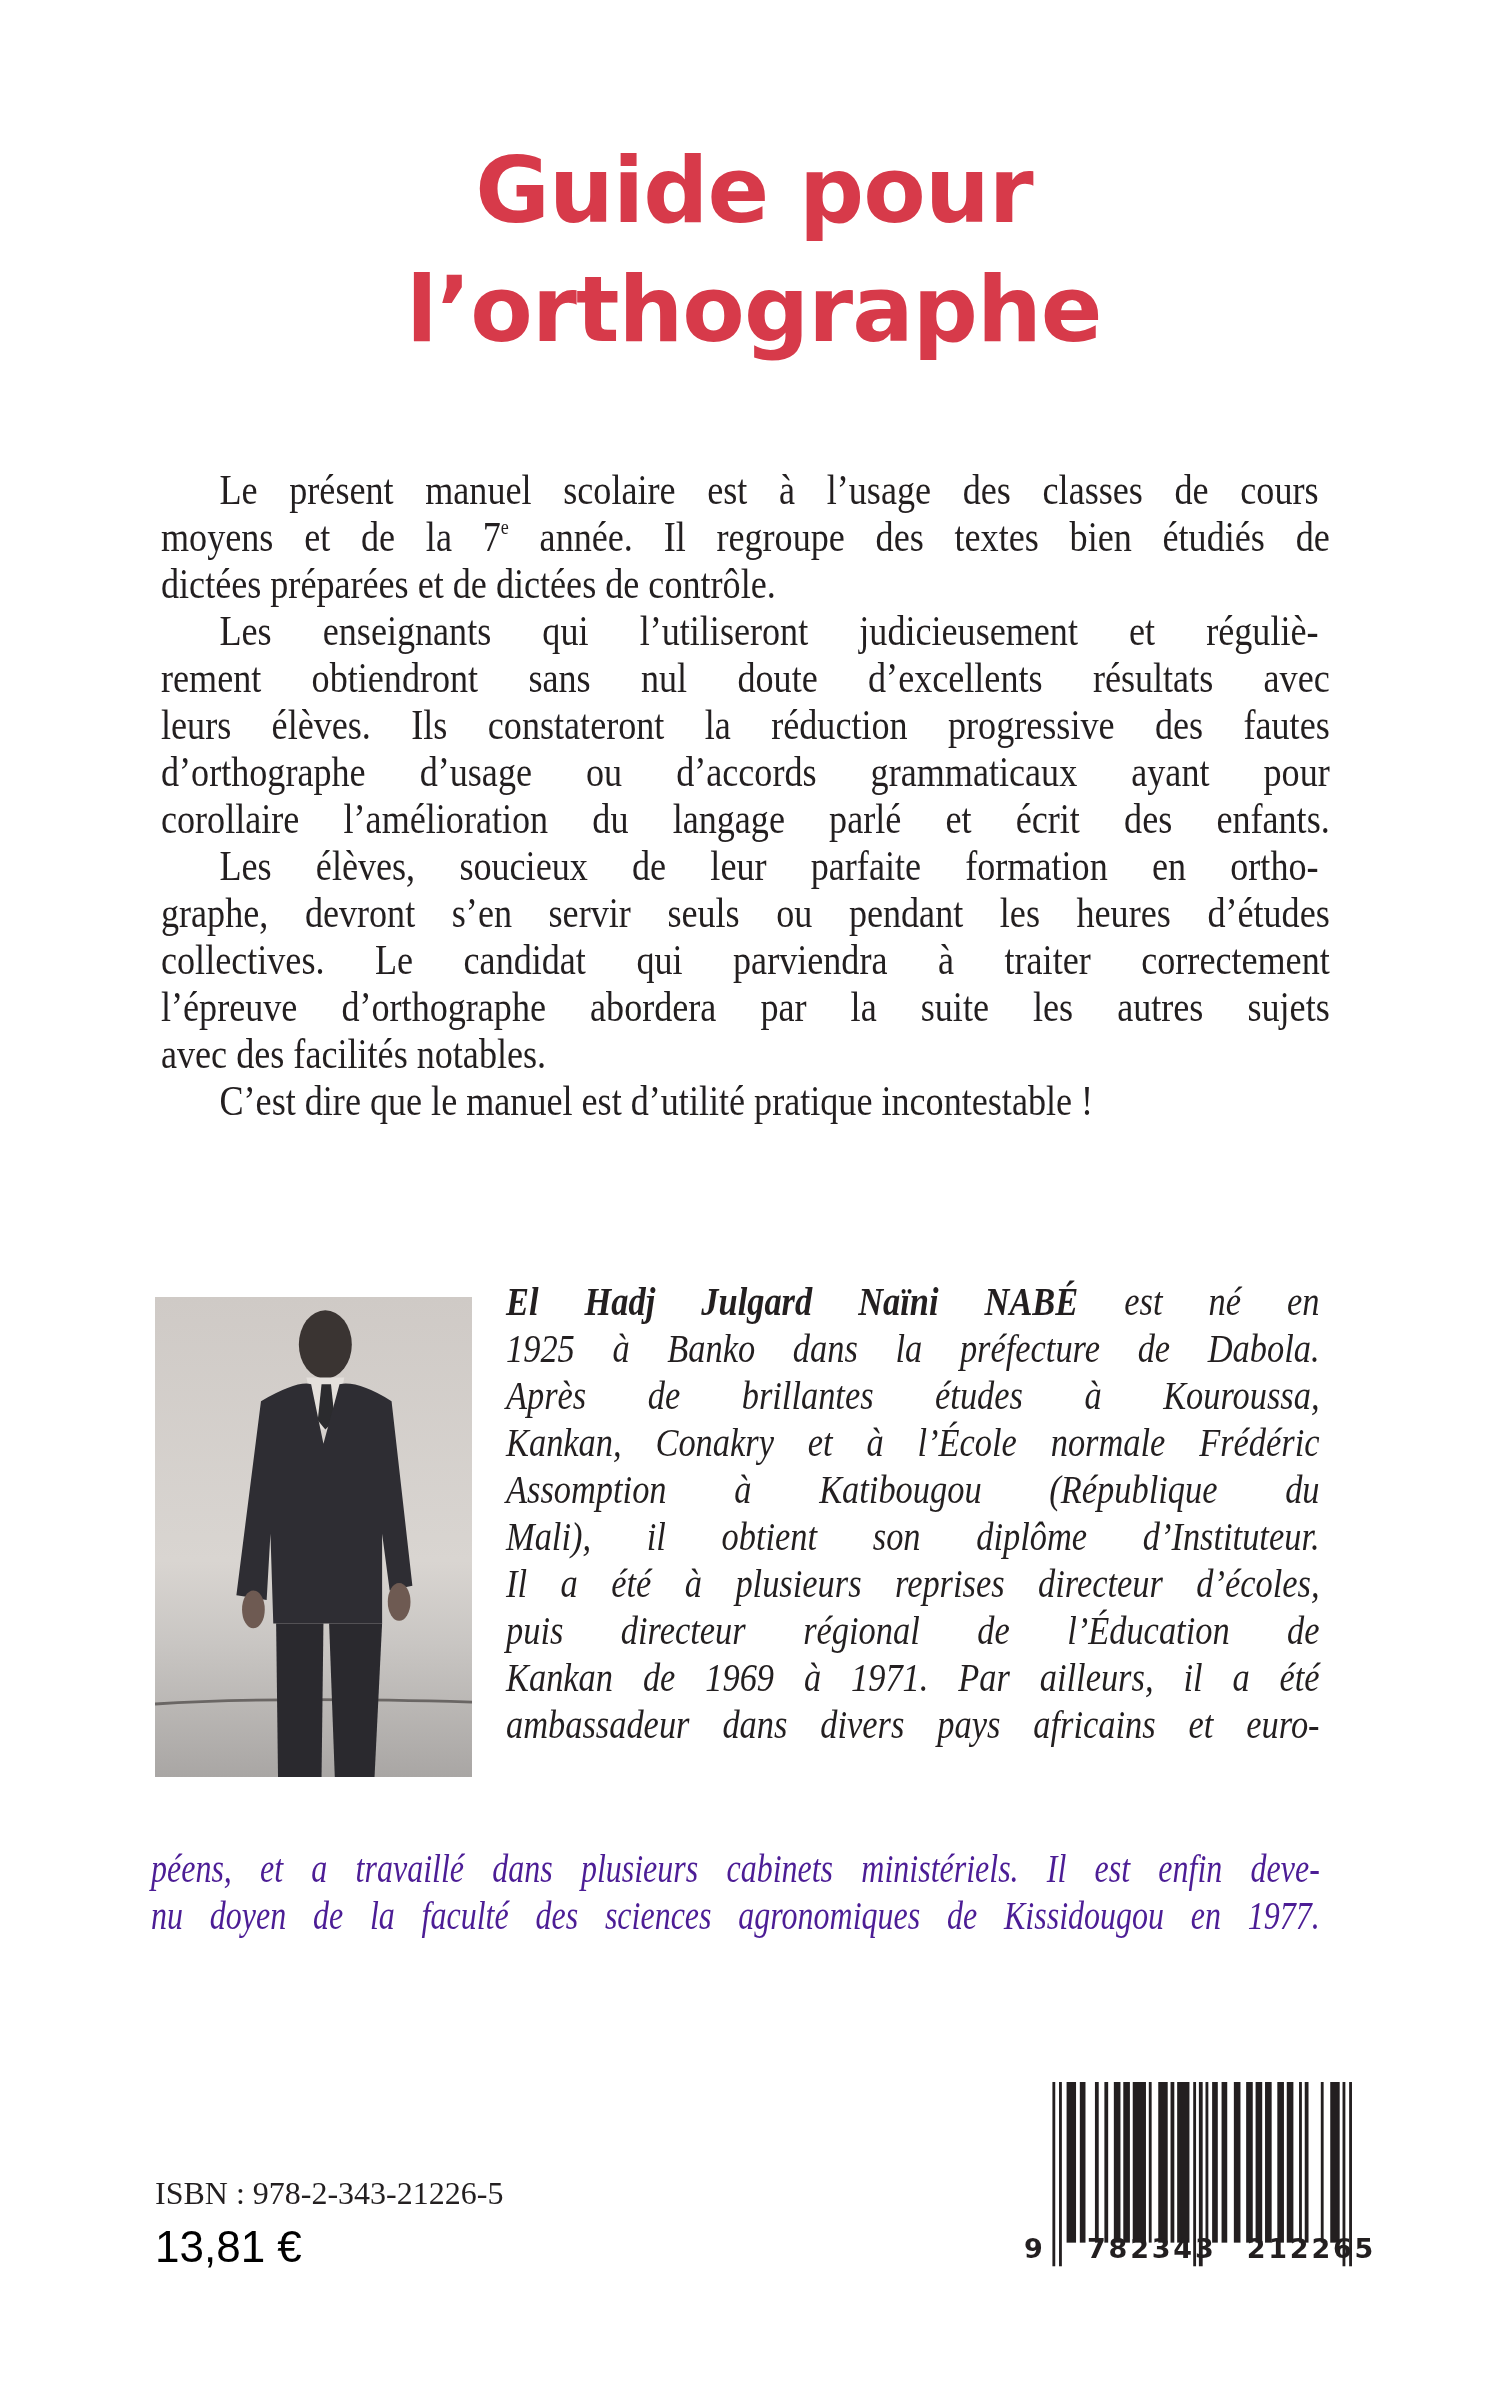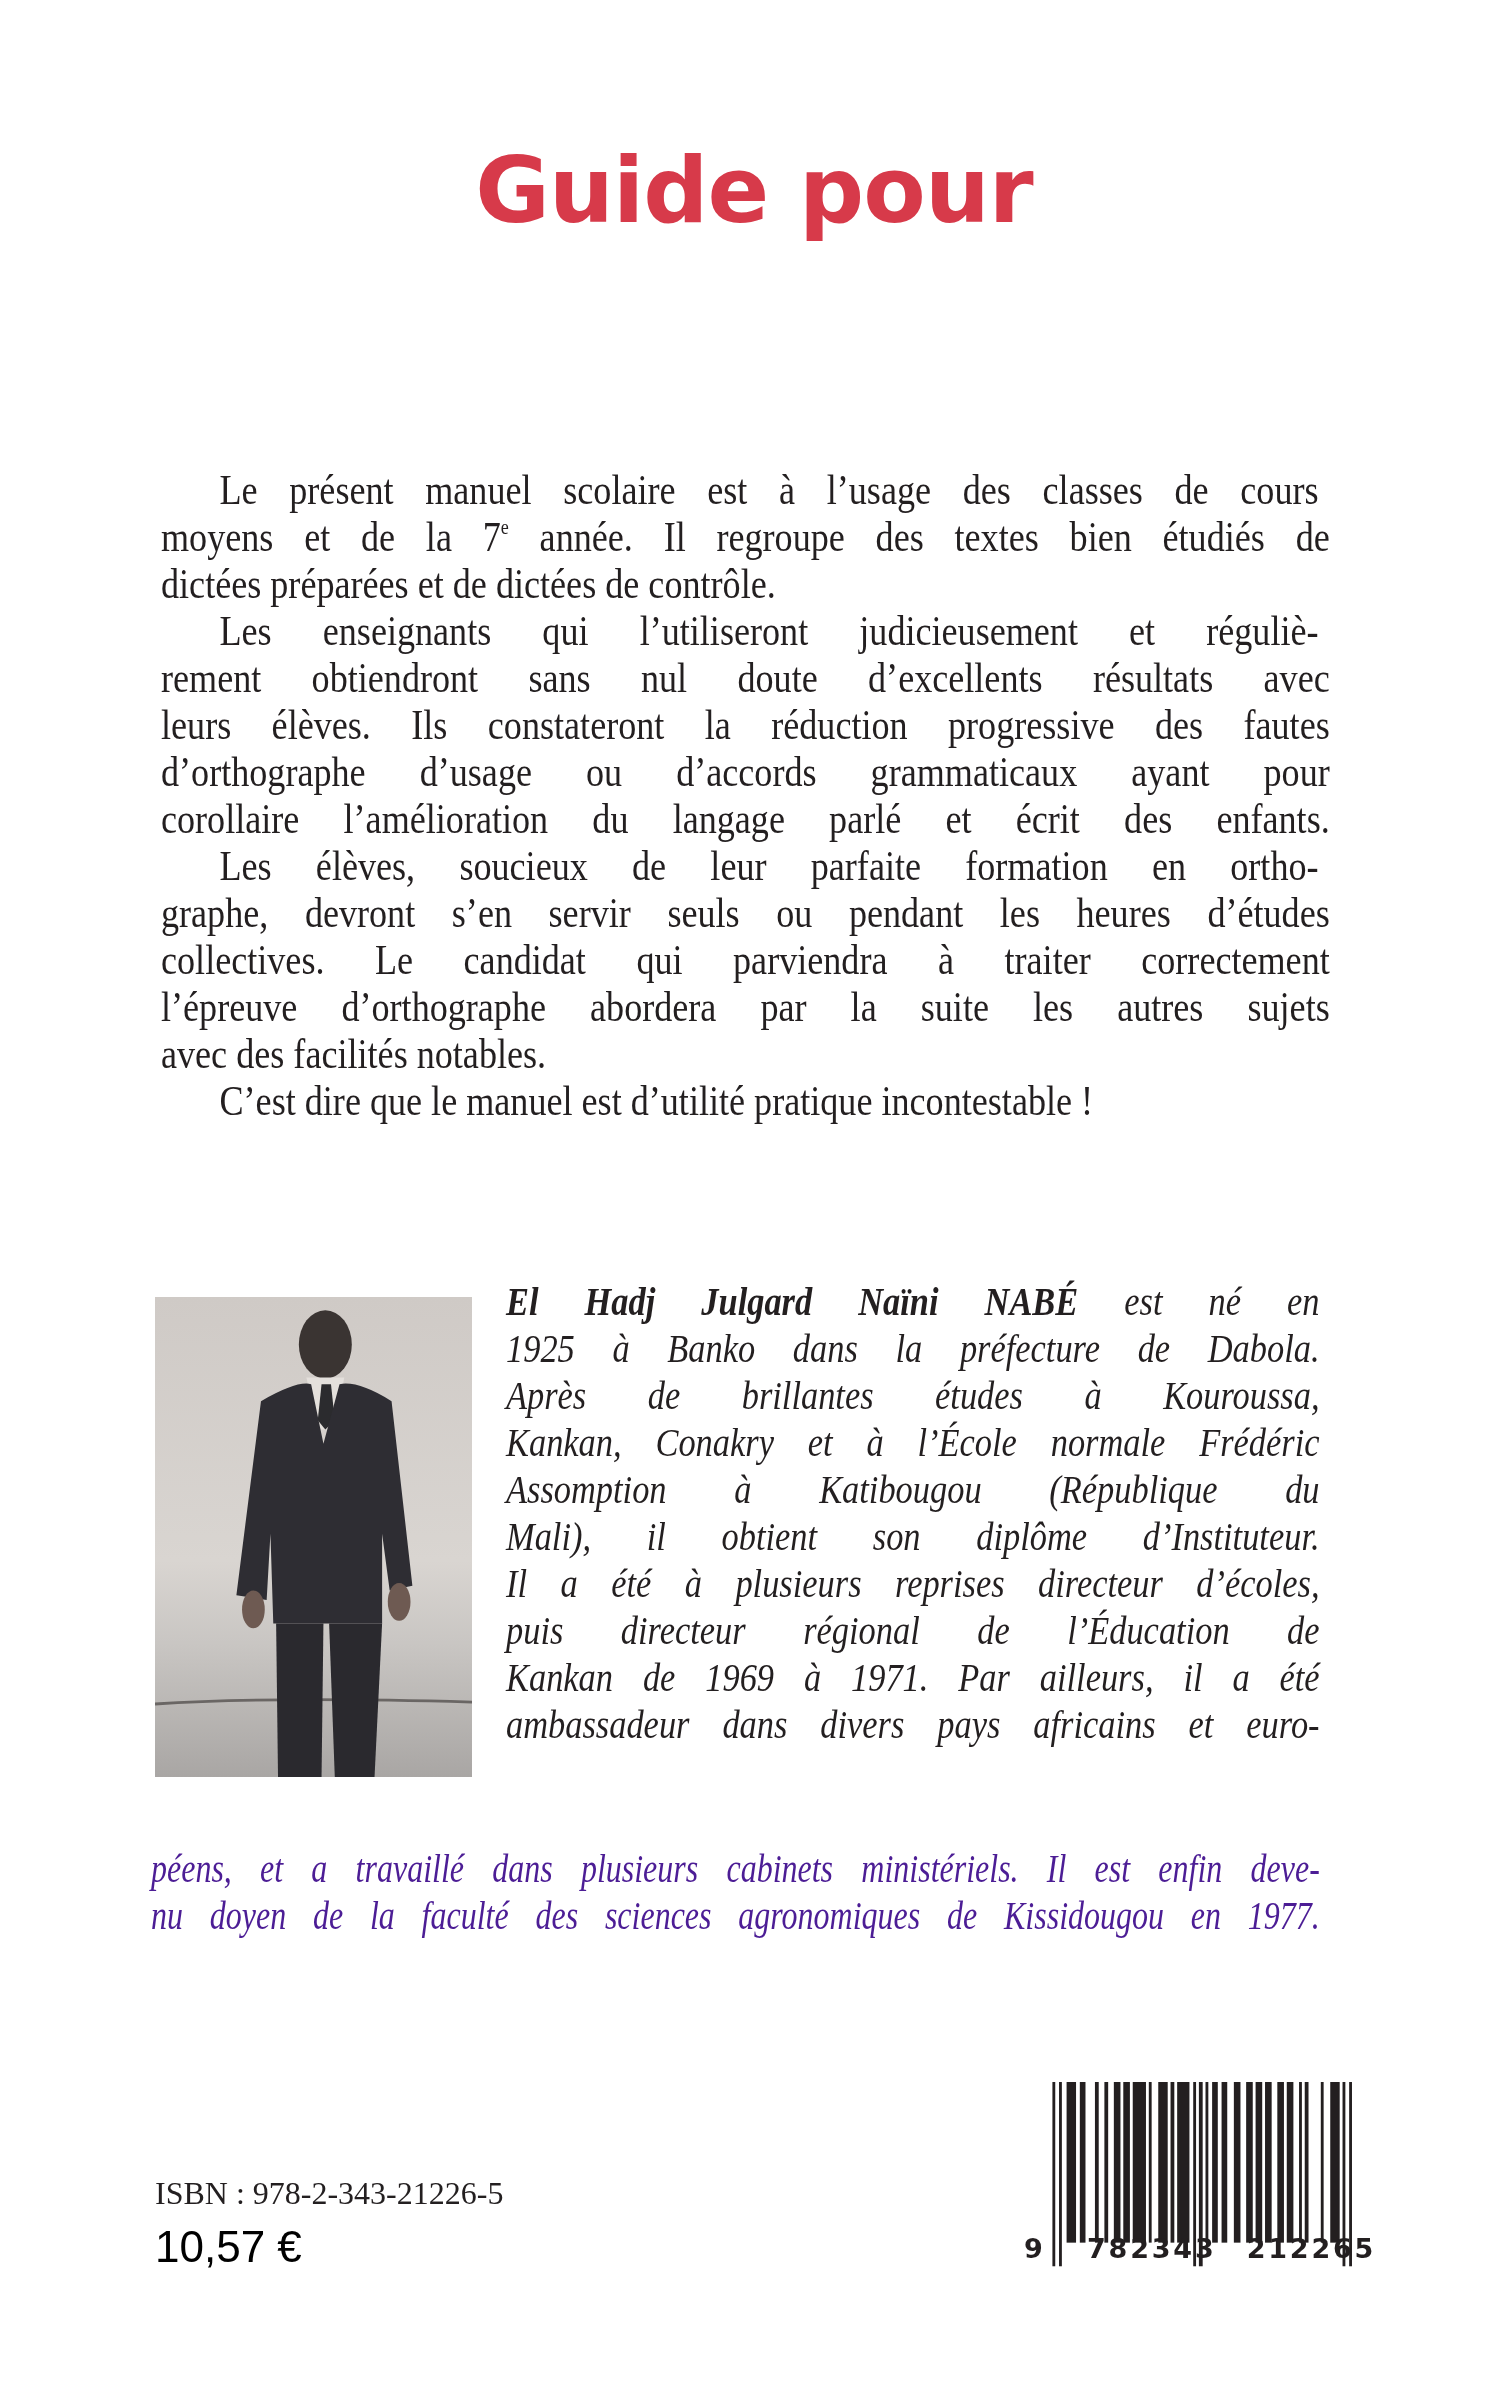--- a/index.html
+++ b/index.html
@@ -36,20 +36,21 @@
   .isbn { position:absolute; left:155px; top:2175px; font-family:"Liberation Serif", serif; font-size:32px; color:#231f20; }
   .price { position:absolute; left:155px; top:2222px; font-family:"Liberation Sans", sans-serif; font-size:44px; color:#000; }
   .barcode { position:absolute; left:1041px; top:2082px; width:312px; height:189px; }
   .barcode-digits { position:absolute; left:1024px; top:2233px; width:331px; font-family:"DejaVu Sans", sans-serif; font-weight:bold; font-size:27px; color:#231f20; letter-spacing:2.8px; white-space:nowrap; }
 </style>
 </head>
 <body>
 
 <div class="title">
   <div>Guide pour</div>
+  <div>l’orthographe</div>
 </div>
 
 <div class="body-text">
   <span class="line indent" style="transform:scaleX(0.86);width:1278px;">Le présent manuel scolaire est à l’usage des classes de cours</span>
   <span class="line" style="transform:scaleX(0.86);width:1359px;"><span>moyens et de la 7</span><sup class="ord">e</sup><span> année. Il regroupe des textes bien étudiés de</span></span>
   <span class="line last" style="transform:scaleX(0.86);width:1359px;">dictées préparées et de dictées de contrôle.</span>
   <span class="line indent" style="transform:scaleX(0.86);width:1278px;">Les enseignants qui l’utiliseront judicieusement et réguliè-</span>
   <span class="line" style="transform:scaleX(0.86);width:1359px;">rement obtiendront sans nul doute d’excellents résultats avec</span>
   <span class="line" style="transform:scaleX(0.86);width:1359px;">leurs élèves. Ils constateront la réduction progressive des fautes</span>
   <span class="line" style="transform:scaleX(0.86);width:1359px;">d’orthographe d’usage ou d’accords grammaticaux ayant pour</span>
@@ -94,21 +95,21 @@
   <span class="line" style="transform:scaleX(0.86);width:946px;">puis directeur régional de l’Éducation de</span>
   <span class="line" style="transform:scaleX(0.86);width:946px;">Kankan de 1969 à 1971. Par ailleurs, il a été</span>
   <span class="line" style="transform:scaleX(0.86);width:946px;">ambassadeur dans divers pays africains et euro-</span>
 </div>
 <div class="bio-full">
   <span class="line" style="transform:scaleX(0.80);width:1461px;">péens, et a travaillé dans plusieurs cabinets ministériels. Il est enfin deve-</span>
   <span class="line" style="transform:scaleX(0.80);width:1461px;">nu doyen de la faculté des sciences agronomiques de Kissidougou en 1977.</span>
 </div>
 
 <div class="isbn">ISBN : 978-2-343-21226-5</div>
-<div class="price">10,57 €</div>
+<div class="price">13,81 €</div>
 
 <svg class="barcode" viewBox="0 0 330 200">
   <g fill="#231f20">
     <rect x="12" y="0" width="3" height="195"></rect>
       <rect x="19" y="0" width="3" height="195"></rect>
     <rect x="27" y="0" width="10" height="170"></rect>
       <rect x="41" y="0" width="6" height="170"></rect>
     <rect x="57" y="0" width="4" height="170"></rect>
       <rect x="67" y="0" width="4" height="170"></rect>
     <rect x="77" y="0" width="7" height="170"></rect>

